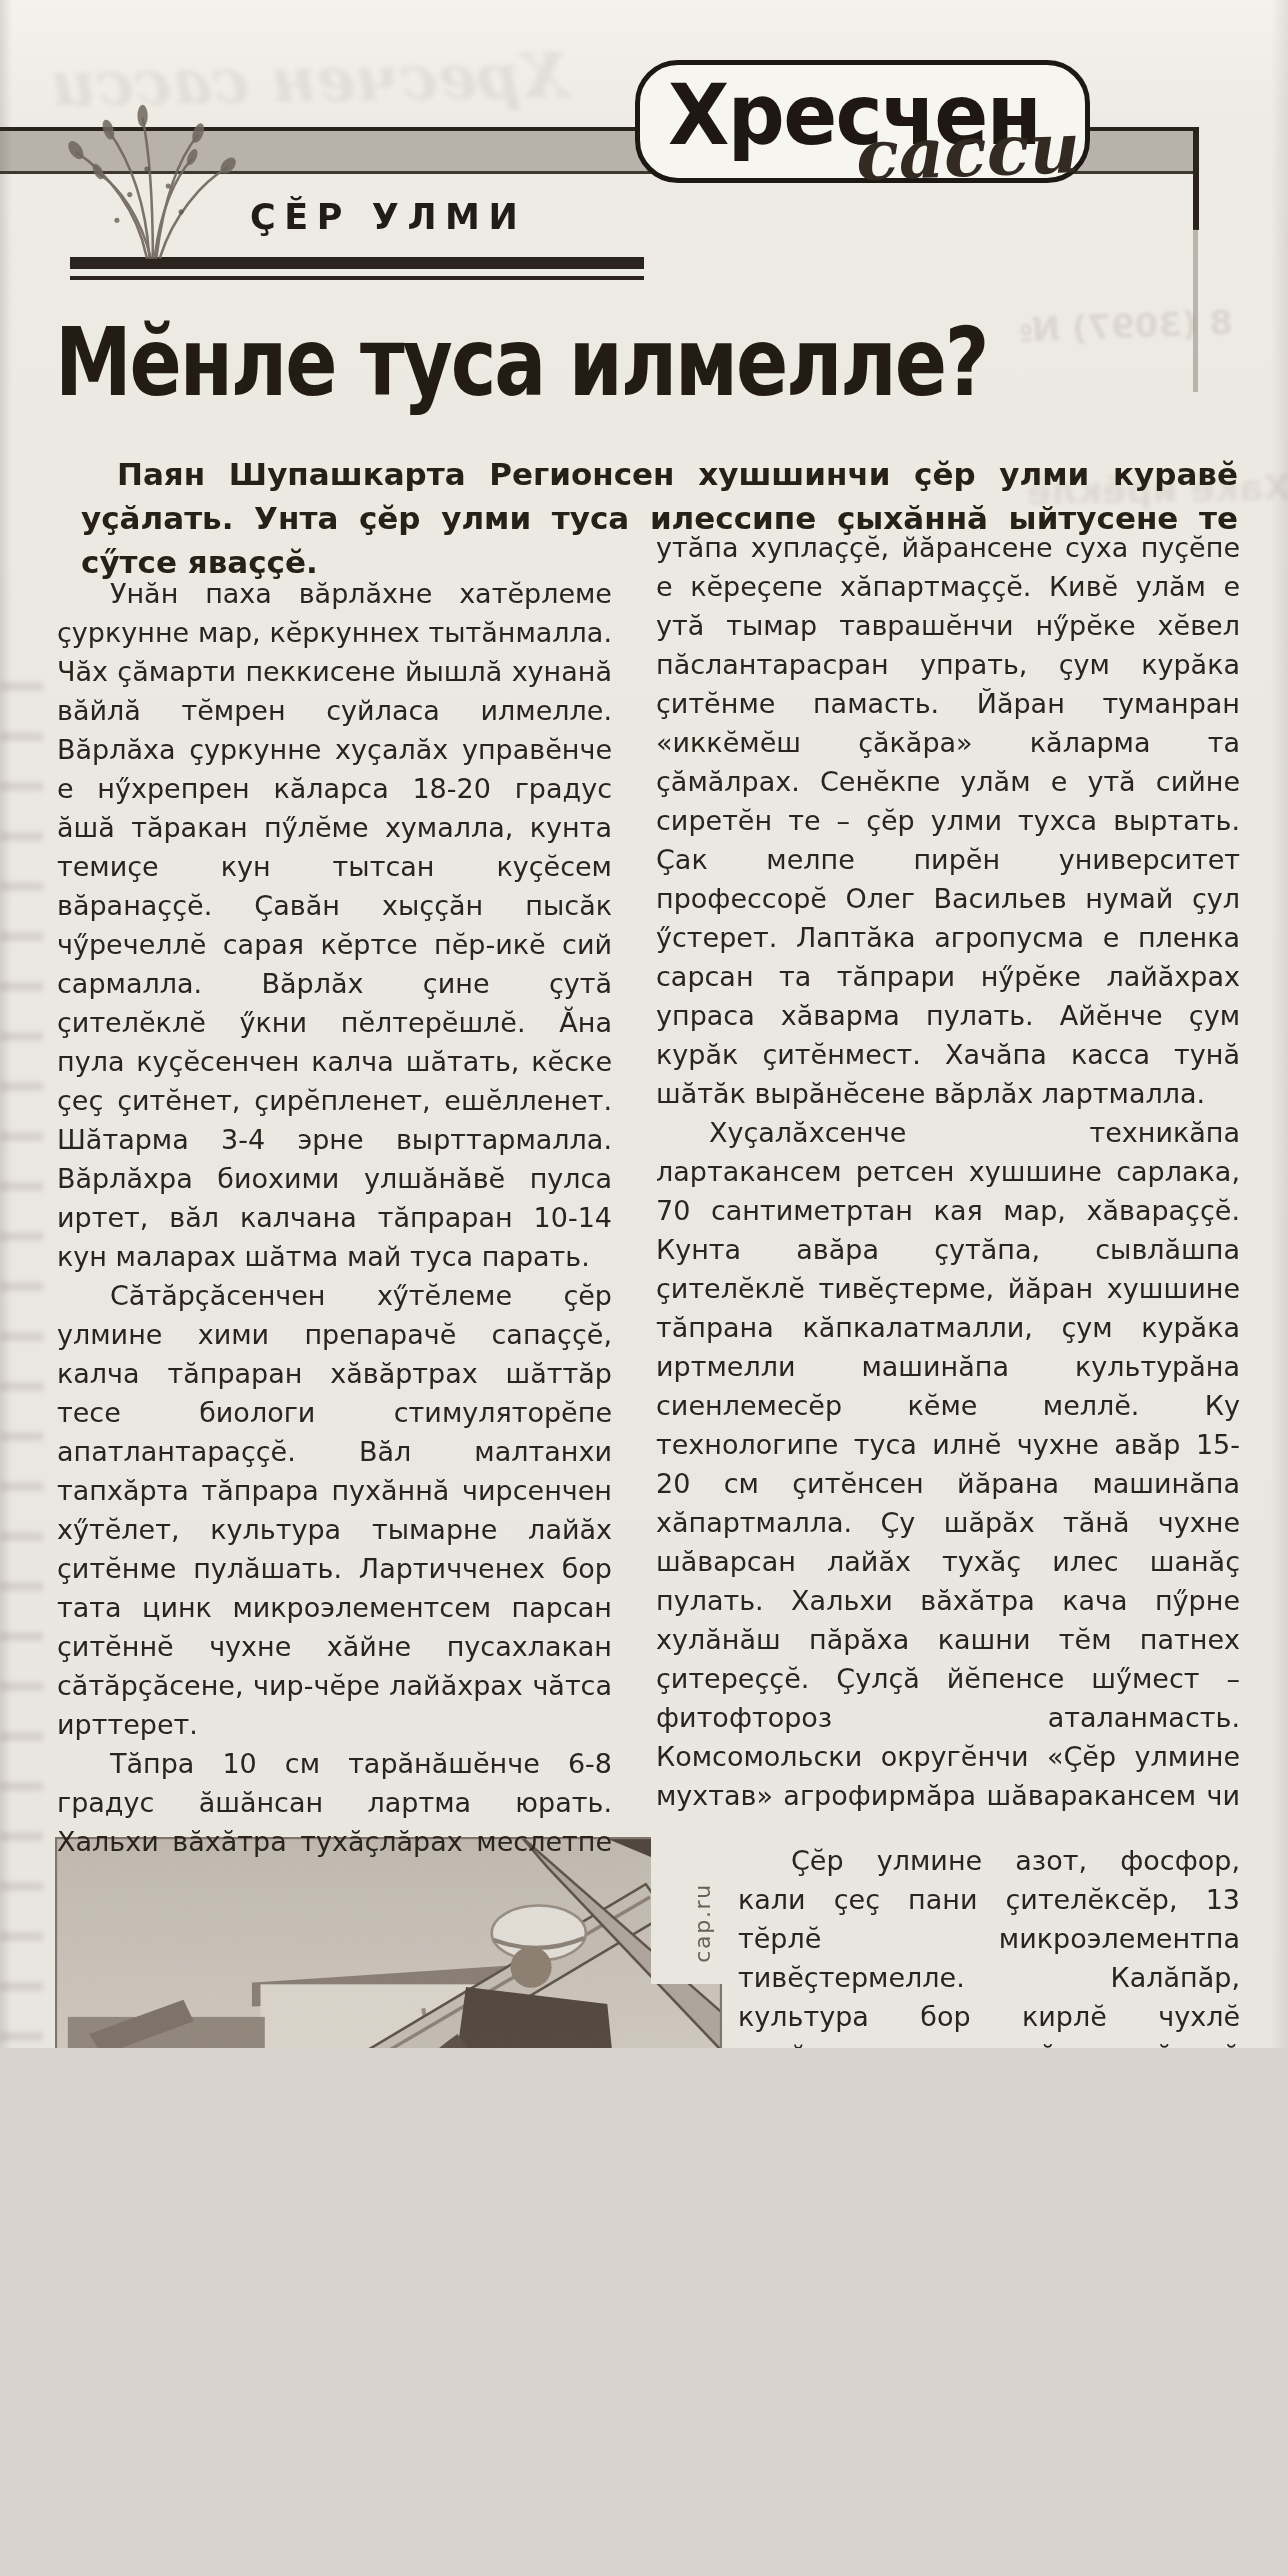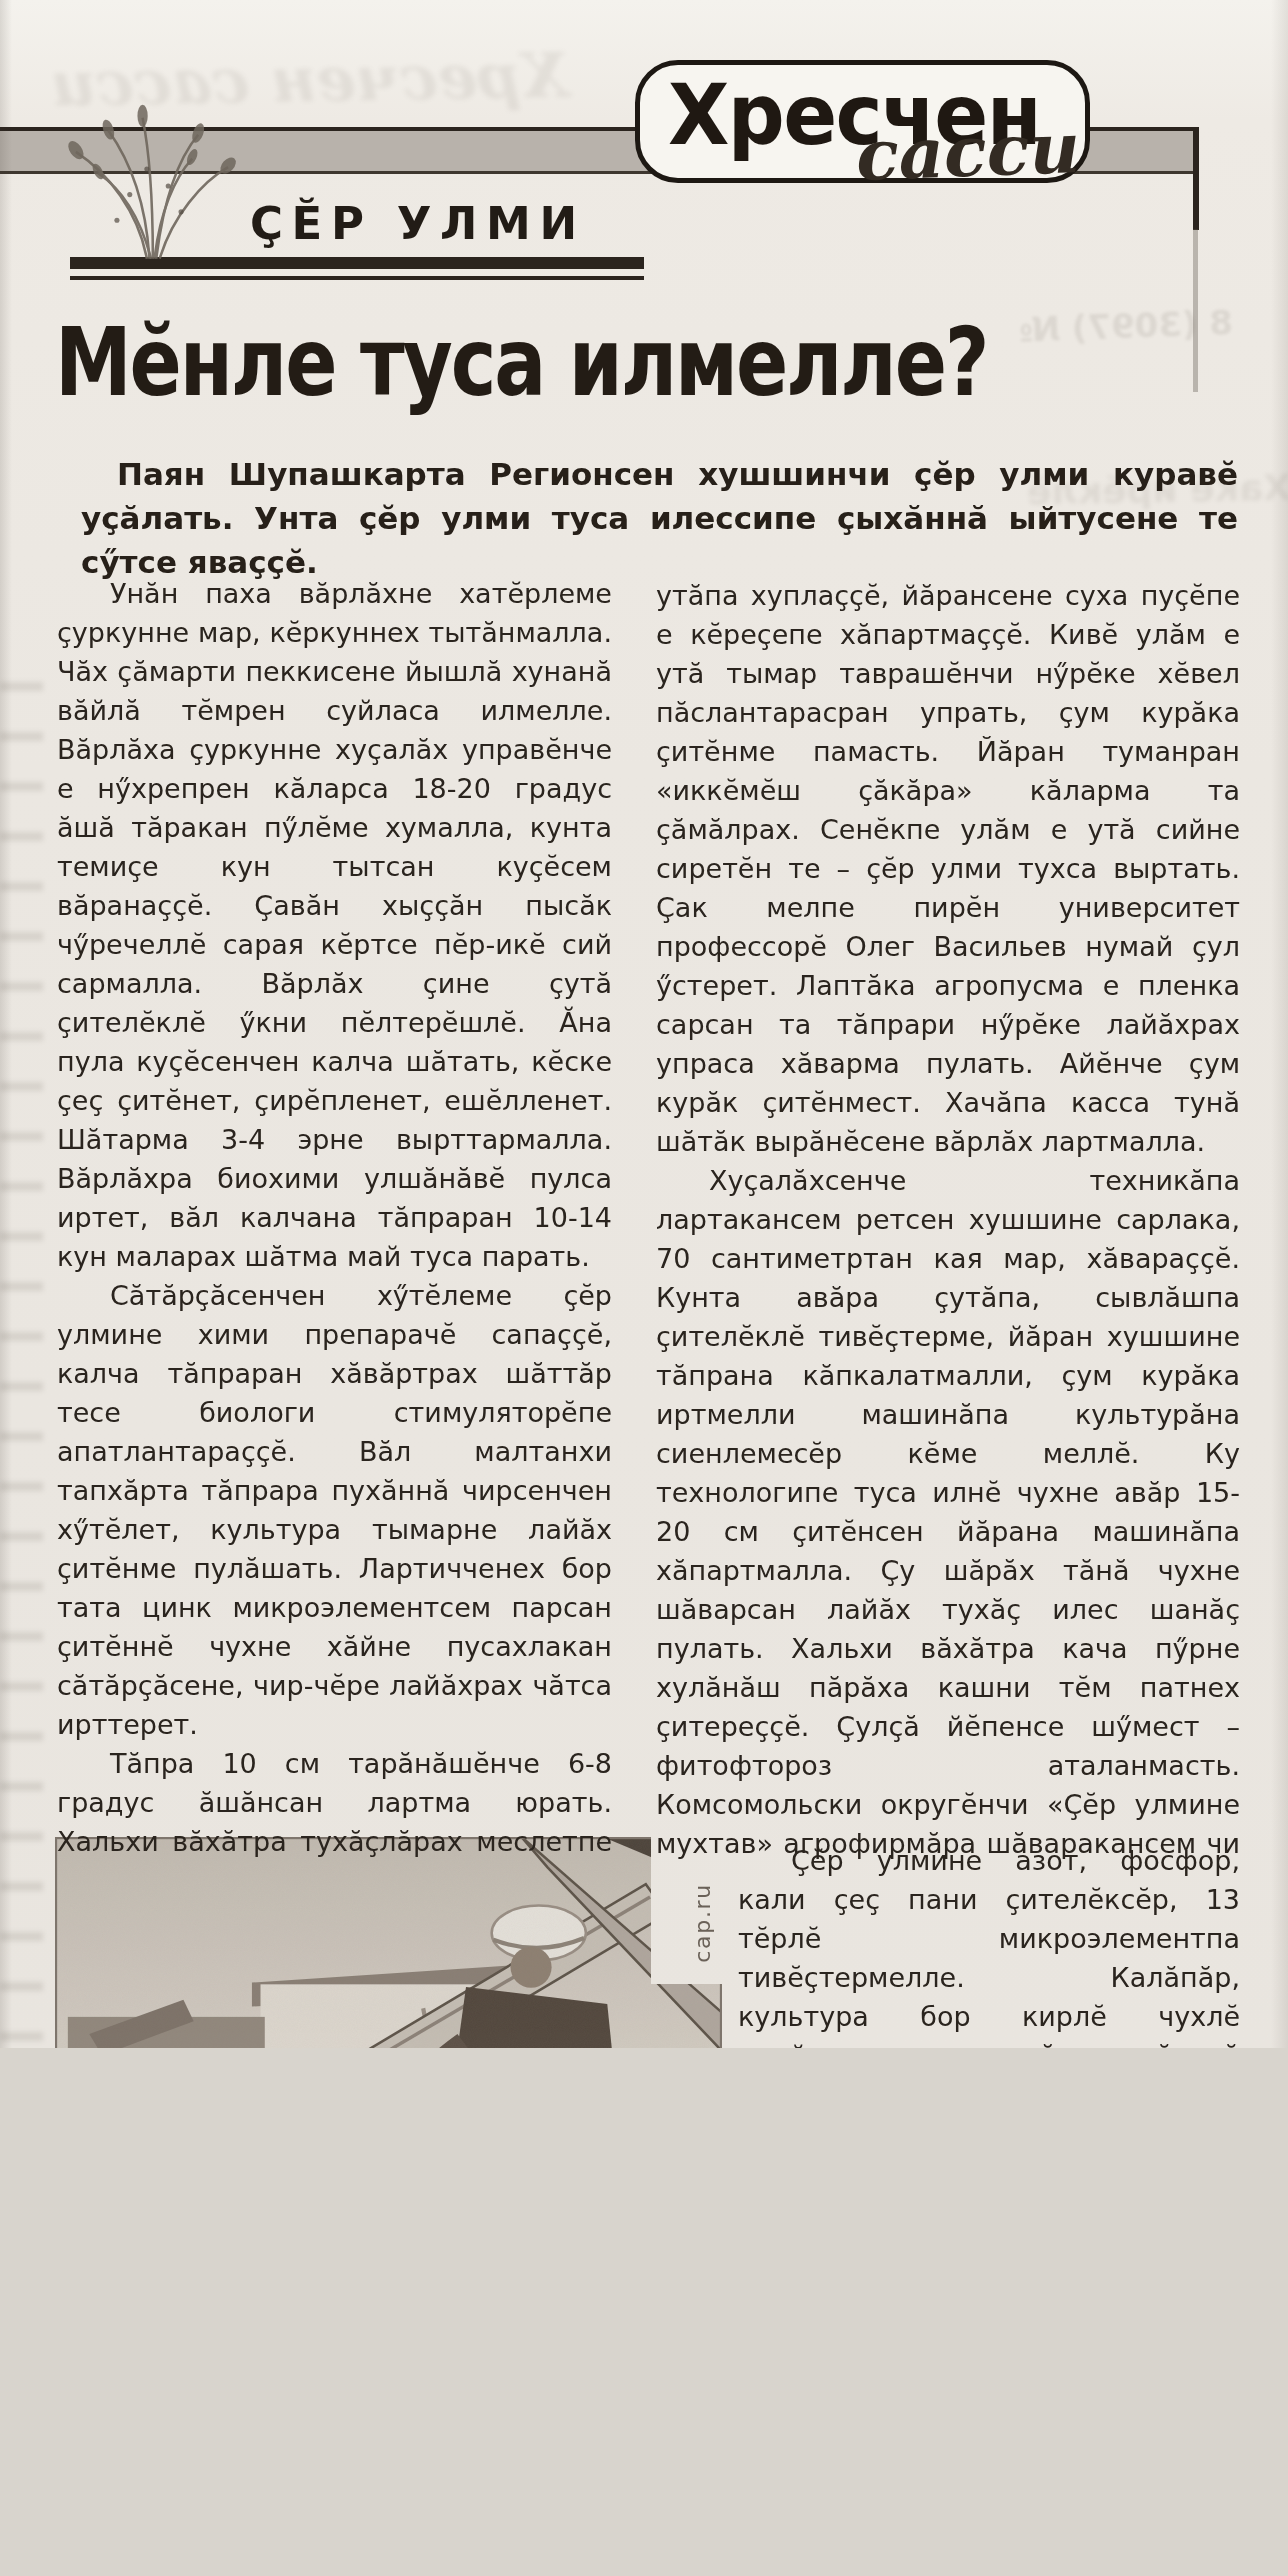--- a/index.html
+++ b/index.html
@@ -15,36 +15,36 @@
   .band-end{left:1193px;top:127px;width:6px;height:103px;background:#2b241e;}
   .band-end-shadow{left:1193px;top:229px;width:5.1px;height:163px;background:rgba(90,82,73,.35);}
   .mast-box{left:635px;top:60px;width:445px;height:113px;background:#f7f5f0;
     border:5.1px solid #1d1813;border-radius:43px;z-index:4;}
   .mast-title{left:668px;top:67px;font-size:83px;font-weight:bold;letter-spacing:-1.7px;
     color:#1f1812;z-index:5;transform:scaleX(.96);transform-origin:left;white-space:nowrap;}
   .mast-script{left:856px;top:110px;font-family:"DejaVu Serif","Liberation Serif",serif;
     font-style:italic;font-weight:bold;font-size:70px;color:#332b23;z-index:6;
     transform:rotate(-2deg);white-space:nowrap;}
   
-  .section-label{left:250px;top:197px;font-size:45px;font-weight:bold;letter-spacing:8.6px;
+  .section-label{left:250px;top:197px;font-size:35px;font-weight:bold;letter-spacing:8.6px;
     color:#221c16;white-space:nowrap;z-index:3;}
   .rule-thick{left:70px;top:257px;width:574px;height:12px;background:#2b241e;z-index:2;}
   .rule-thin{left:70px;top:276px;width:574px;height:4.3px;background:#2b241e;z-index:2;}
   .plant{left:57px;top:92px;z-index:3;}
   
   .headline{left:55px;top:308px;font-size:94px;font-weight:bold;letter-spacing:-2.6px;
     color:#231c15;white-space:nowrap;transform:scaleX(.82);transform-origin:left;z-index:3;}
   .lede{left:81px;top:452px;width:1157px;font-size:31px;font-weight:bold;line-height:44px;
     text-align:justify;text-indent:36px;color:#272019;z-index:3;}
   
   .body-col{font-size:27px;line-height:39px;text-align:justify;color:#2a241e;z-index:3;overflow:hidden;}
   .body-col p{margin:0;text-indent:53px;}
   .body-col p.cont{text-indent:0;}
   .colL{left:57px;top:574px;width:555px;height:1286px;}
-  .colR-top{left:656px;top:576px;width:584px;height:1286px;}
+  .colR-top{left:656px;top:528px;width:584px;height:1286px;}
   .colR-bot{left:738px;top:1841px;width:502px;height:668px;}
   .sig{margin-top:12px;text-align:right;font-weight:bold;font-size:29px;line-height:45px;}
   .sig div{white-space:nowrap;}
   
   .photo{left:55px;top:1837px;width:667px;height:650px;z-index:2;
     clip-path:polygon(0 0,596px 0,596px 147px,667px 147px,667px 650px,0 650px);}
   .photo svg{display:block;}
   .photo-credit{left:690px;top:1883px;font-size:22px;color:#6a6158;z-index:3;
     writing-mode:vertical-rl;transform:rotate(180deg);letter-spacing:1.7px;}
   .caption{left:67px;top:2488px;width:659px;font-size:29px;font-weight:bold;color:#241e18;z-index:3;white-space:nowrap;margin-left:28px;}

